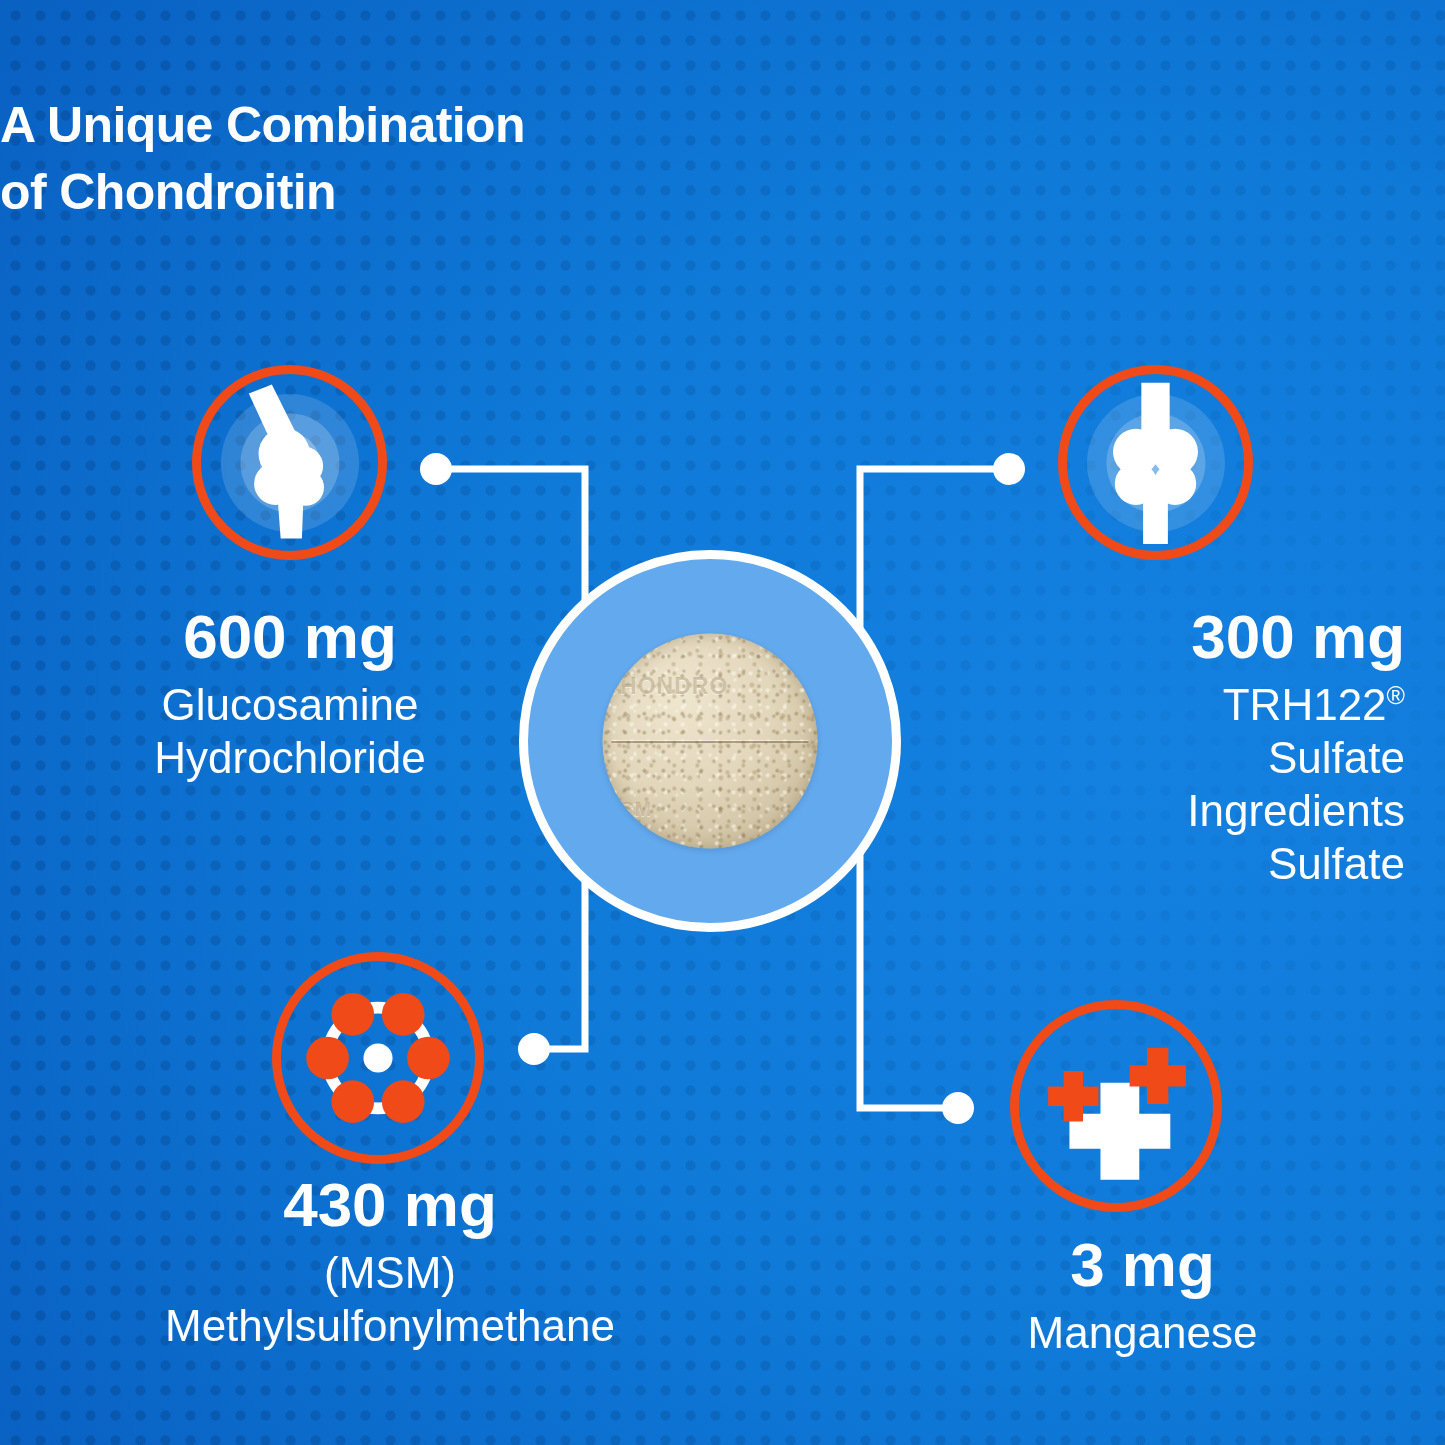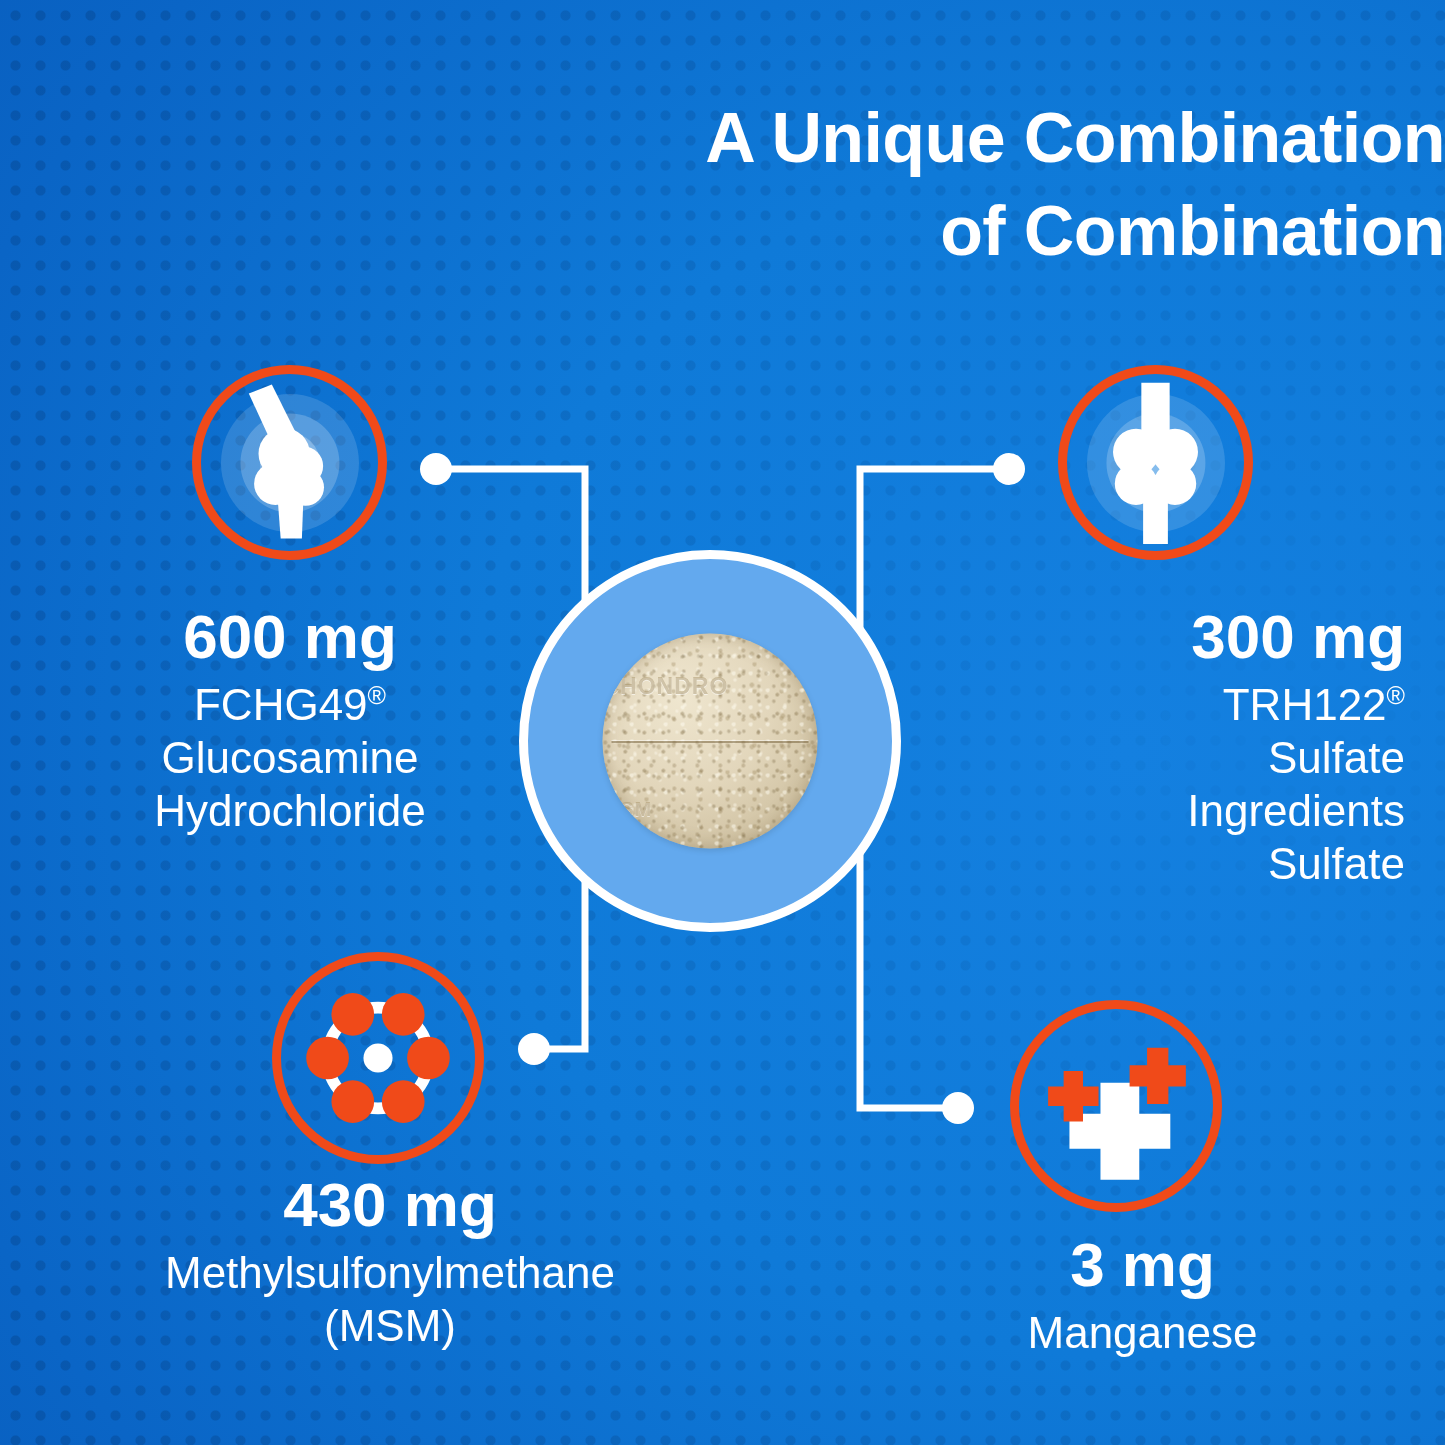--- a/index.html
+++ b/index.html
@@ -22,23 +22,23 @@
     background-size:25px 25px;
     background-position:3px 3px;
     -webkit-mask-image: radial-gradient(ellipse 115% 115% at 92% 50%, rgba(0,0,0,0.05) 0%, rgba(0,0,0,0.55) 45%, rgba(0,0,0,1) 100%);
             mask-image: radial-gradient(ellipse 115% 115% at 92% 50%, rgba(0,0,0,0.05) 0%, rgba(0,0,0,0.55) 45%, rgba(0,0,0,1) 100%);
     pointer-events:none;
   }
 
   
   #title{
     position:absolute; left:0; right:0; top:92px;
-    text-align:right;
+    text-align:left;
     color:#ffffff;
-    font-size:70px;
+    font-size:50px;
     font-weight:bold;
     line-height:1.33;
     letter-spacing:-0.6px;
   }
 
   
   #connectors{ position:absolute; left:0; top:0; width:1445px; height:1445px; }
 
   
   #center-node{
@@ -150,21 +150,21 @@
 </style>
 </head>
 <body>
 
 <div id="infographic">
 
   <div id="dot-texture"></div>
 
   <div id="title">
     <span>A Unique Combination</span><br>
-    <span>of Combination</span>
+    <span>of Chondroitin</span>
   </div>
 
   <svg id="connectors" viewBox="0 0 1445 1445" xmlns="http://www.w3.org/2000/svg">
     <g fill="none" stroke="#ffffff" stroke-width="7">
 
       <path d="M 441 469 H 585 V 640"></path>
 
       <path d="M 1004 469 H 860 V 640"></path>
 
       <path d="M 585 850 V 1049 H 540"></path>
@@ -206,21 +206,20 @@
           <circle cx="59" cy="64" r="10.5"></circle>
 
           <path d="M43 66 H58 L57 93 H45 Z"></path>
         </g>
       </svg>
     </div>
   </div>
 
   <div class="label" id="label-glucosamine">
     <span class="amount">600 mg</span>
-    <span class="desc"><span>FCHG49</span><span class="reg">®</span></span>
     <span class="desc">Glucosamine</span>
     <span class="desc">Hydrochloride</span>
   </div>
 
   <div class="badge" id="badge-chondroitin">
     <div class="badge-inner">
       <div class="halo h1"></div>
       <div class="halo h2"></div>
       <div class="halo h3"></div>
       <svg viewBox="0 0 100 100">
@@ -262,22 +261,22 @@
           <circle cx="76.0" cy="50.0" r="11"></circle>
           <circle cx="37.0" cy="72.5" r="11"></circle>
           <circle cx="63.0" cy="72.5" r="11"></circle>
         </g>
       </svg>
     </div>
   </div>
 
   <div class="label" id="label-msm">
     <span class="amount">430 mg</span>
+    <span class="desc">(MSM)</span>
     <span class="desc">Methylsulfonylmethane</span>
-    <span class="desc">(MSM)</span>
   </div>
 
   <div class="badge" id="badge-manganese">
     <div class="badge-inner">
       <svg viewBox="0 0 100 100">
 
         <path fill="#ffffff" d="M42 38 H62 V54 H78 V72 H62 V88 H42 V72 H26 V54 H42 Z"></path>
 
         <path fill="#f04a19" d="M23 32 H33 V40 H41 V50 H33 V58 H23 V50 H15 V40 H23 Z"></path>
 

